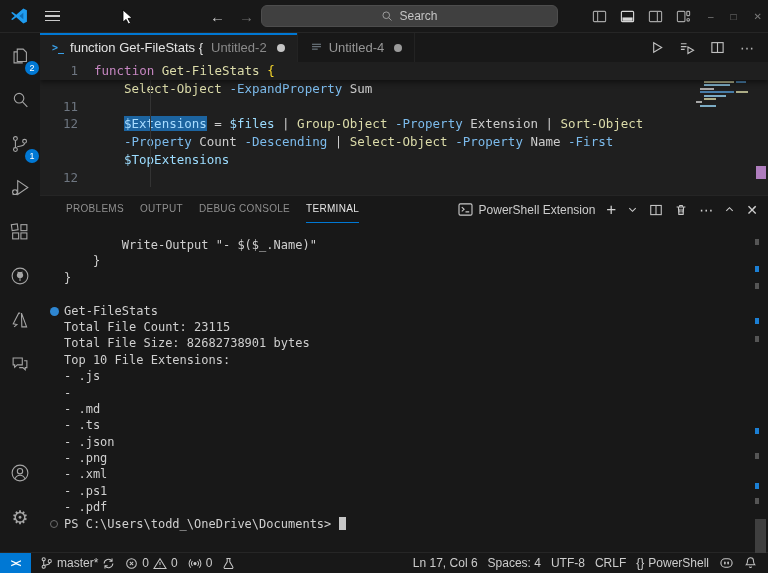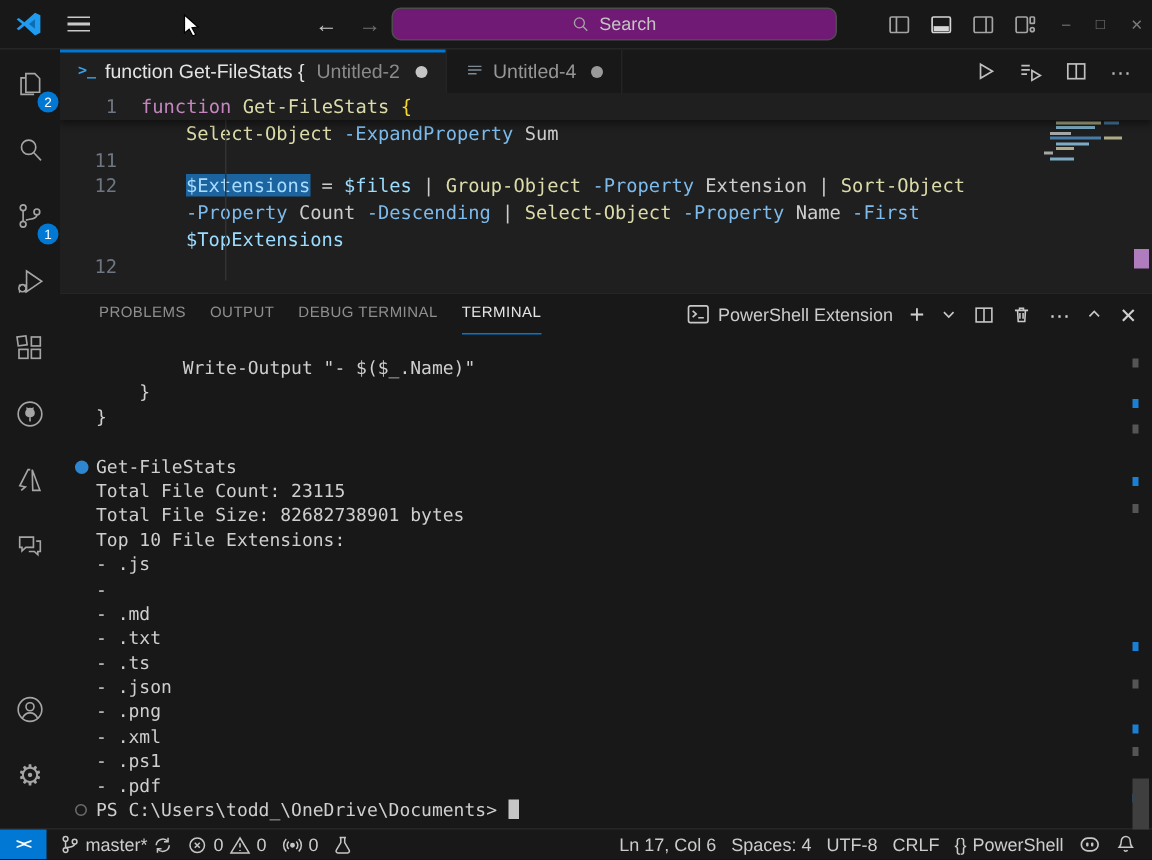--- a/index.html
+++ b/index.html
@@ -11,21 +11,21 @@
 
   
   .titlebar{position:relative;height:33px;background:#181818;border-bottom:1px solid #262626;
     display:flex;align-items:center;}
   .vslogo{margin-left:9px;}
   .hamburger{margin-left:16px;display:flex;flex-direction:column;gap:3px;cursor:pointer;}
   .hamburger i{display:block;width:15px;height:1.6px;background:#c9c9c9;}
   .mousecursor{position:absolute;left:122px;top:9px;}
   .navarrows{position:absolute;left:210px;top:0;height:33px;display:flex;align-items:center;gap:14px;font-size:15px;}
   .nav-back{color:#c9c9c9;} .nav-fwd{color:#6f6f6f;}
-  .searchbox{position:absolute;left:261px;top:5px;width:297px;height:22px;background:#701a75;
+  .searchbox{position:absolute;left:261px;top:5px;width:297px;height:22px;background:#404040;
     border:1px solid #4d4d4d;border-radius:6px;display:flex;align-items:center;justify-content:center;
     gap:6px;font-size:12px;color:#c4c4c4;}
   .tb-right{position:absolute;right:6px;top:0;height:33px;display:flex;align-items:center;gap:13px;}
   .winctl{font-size:10px;color:#7a7a7a;margin-left:4px;}
 
   
   .main{display:flex;height:519px;}
 
   
   .activitybar{width:40px;background:#181818;display:flex;flex-direction:column;align-items:center;
@@ -312,21 +312,21 @@
             <div class="mm-row"></div>
           </div>
         <div class="mm-marker"></div>
       </div>
 
       <div class="panel">
         <div class="panel-header">
           <div class="ptabs">
               <div class="ptab">PROBLEMS</div>
               <div class="ptab">OUTPUT</div>
-              <div class="ptab">DEBUG TERMINAL</div>
+              <div class="ptab">DEBUG CONSOLE</div>
               <div class="ptab active">TERMINAL</div>
             </div>
           <div class="panel-right">
             <div class="term-chip">
               <svg class="ic" width="15" height="13" viewBox="0 0 16 14" style="stroke:#c9c9c9;">
                   <rect x="1" y="1" width="14" height="12" rx="1.5"></rect>
                   <path d="M4 4.5l2.5 2.3L4 9M8 9.5h4"></path>
                 </svg>
               <span>PowerShell Extension</span>
             </div>
@@ -354,21 +354,20 @@
               <div class="t-line"><span>    }</span></div>
               <div class="t-line"><span>}</span></div>
               <div class="t-line"><span></span></div>
               <div class="t-line"><span class="t-dec blue"></span><span>Get-FileStats</span></div>
               <div class="t-line"><span>Total File Count: 23115</span></div>
               <div class="t-line"><span>Total File Size: 82682738901 bytes</span></div>
               <div class="t-line"><span>Top 10 File Extensions:</span></div>
               <div class="t-line"><span>- .js</span></div>
               <div class="t-line"><span>-</span></div>
               <div class="t-line"><span>- .md</span></div>
-              <div class="t-line"><span>- .txt</span></div>
               <div class="t-line"><span>- .ts</span></div>
               <div class="t-line"><span>- .json</span></div>
               <div class="t-line"><span>- .png</span></div>
               <div class="t-line"><span>- .xml</span></div>
               <div class="t-line"><span>- .ps1</span></div>
               <div class="t-line"><span>- .pdf</span></div>
               <div class="t-line"><span class="t-dec hollow"></span><span>PS C:\Users\todd_\OneDrive\Documents&gt; </span><span class="t-cursor"></span></div>
             </div>
         </div>
         <div id="ruler">

